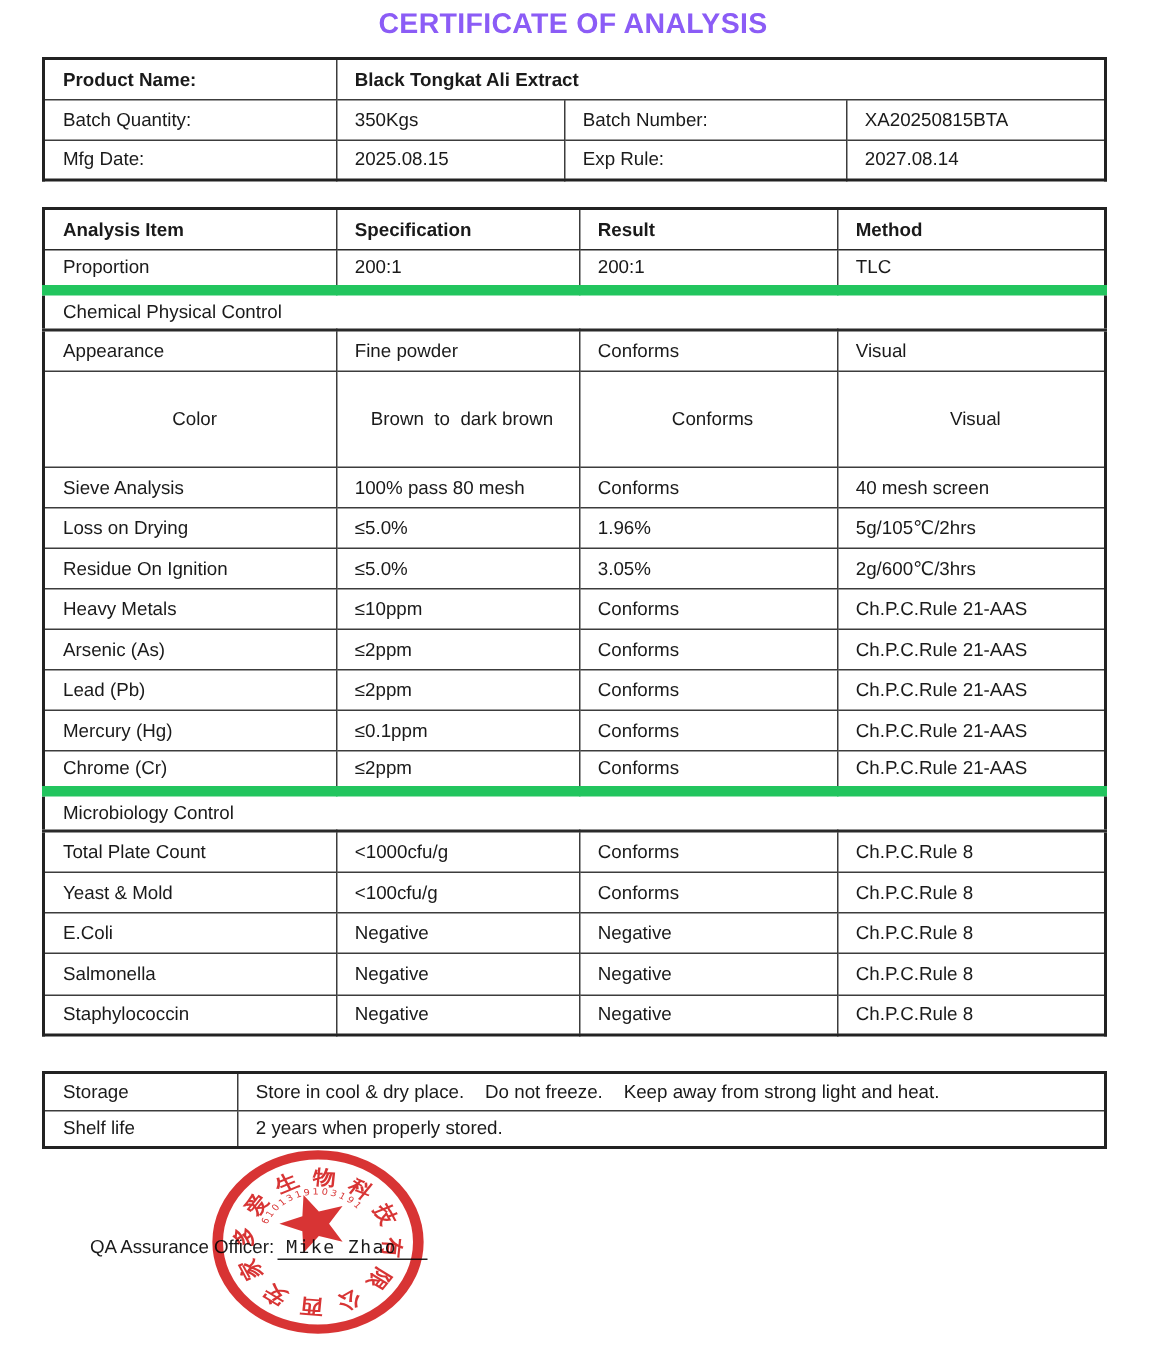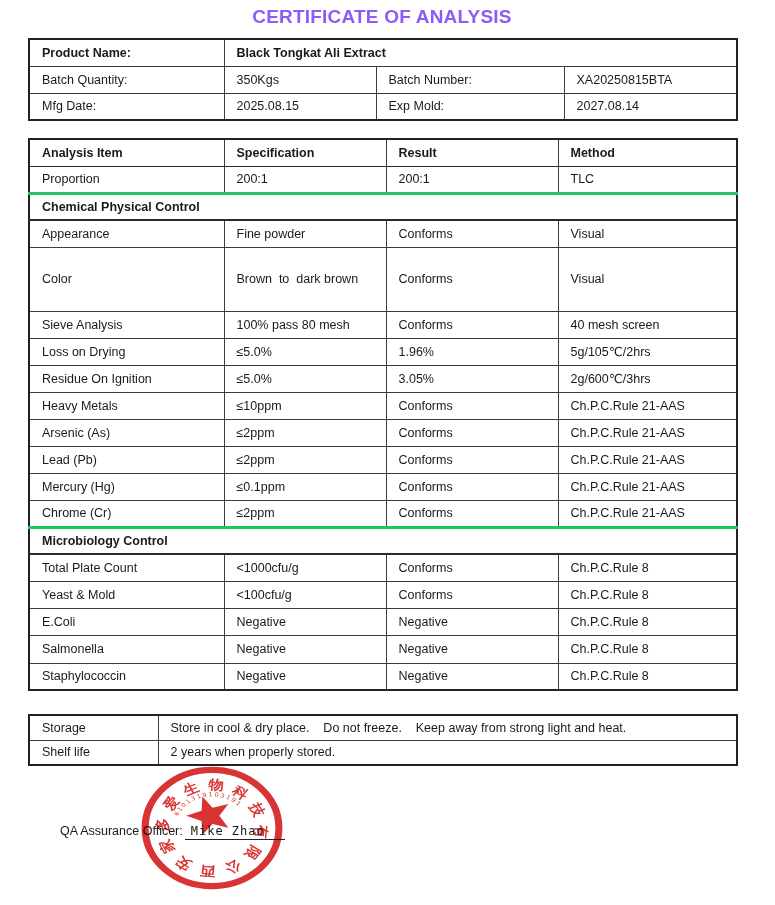--- a/index.html
+++ b/index.html
@@ -22,24 +22,24 @@
        font-size: 12.5px; padding: 2px 6px 2px 12px;
        white-space: pre-wrap; overflow: hidden; }
   .tbl { position: absolute; left: 28px; width: 708px; }
   .tbl-product { top: 38px; }
   .tbl-analysis { top: 138px; }
   .tbl-footer { top: 714px; }
   .tbl-product td { height: 27px; }
   .tbl-product, .tbl-analysis, .tbl-footer { border: 2px solid #222; }
   .bold { font-weight: 700; }
   .row-h { height: 27px; padding-left: 24px; }
-  .row-tall { height: 64px; }
+  .row-tall { height: 64px; text-align: center; }
   .row-sm { height: 25px; }
   tr.section-row td {
-    font-weight: 700; border-top: 3px solid #22c55e; border-bottom: 2px solid #2a2a2a;
+    font-weight: 400; border-top: 7px solid #22c55e; border-bottom: 2px solid #2a2a2a;
   }
   tr.header-row td { font-weight: 700; border-bottom: 1.8px solid #2a2a2a; }
   .gap-left { margin-left: 38px; }
   .signature {
     position: absolute; left: 60px; top: 824px; font-size: 12.5px;
     white-space: nowrap; z-index: 1;
   }
   .sig-name {
     font-family: "DejaVu Sans Mono", monospace; font-size: 12px;
     letter-spacing: 1px; border-bottom: 1.2px solid #222;
@@ -73,21 +73,21 @@
     </tr>
     <tr>
       <td>Batch Quantity:</td>
       <td>350Kgs</td>
       <td>Batch Number:</td>
       <td>XA20250815BTA</td>
     </tr>
     <tr>
       <td>Mfg Date:</td>
       <td>2025.08.15</td>
-      <td>Exp Mold:</td>
+      <td>Exp Rule:</td>
       <td>2027.08.14</td>
     </tr>
   </tbody>
     </table>
 
   <table class="tbl tbl-analysis">
     <colgroup>
         <col style="width:195px">
         <col style="width:162px">
         <col style="width:172px">

